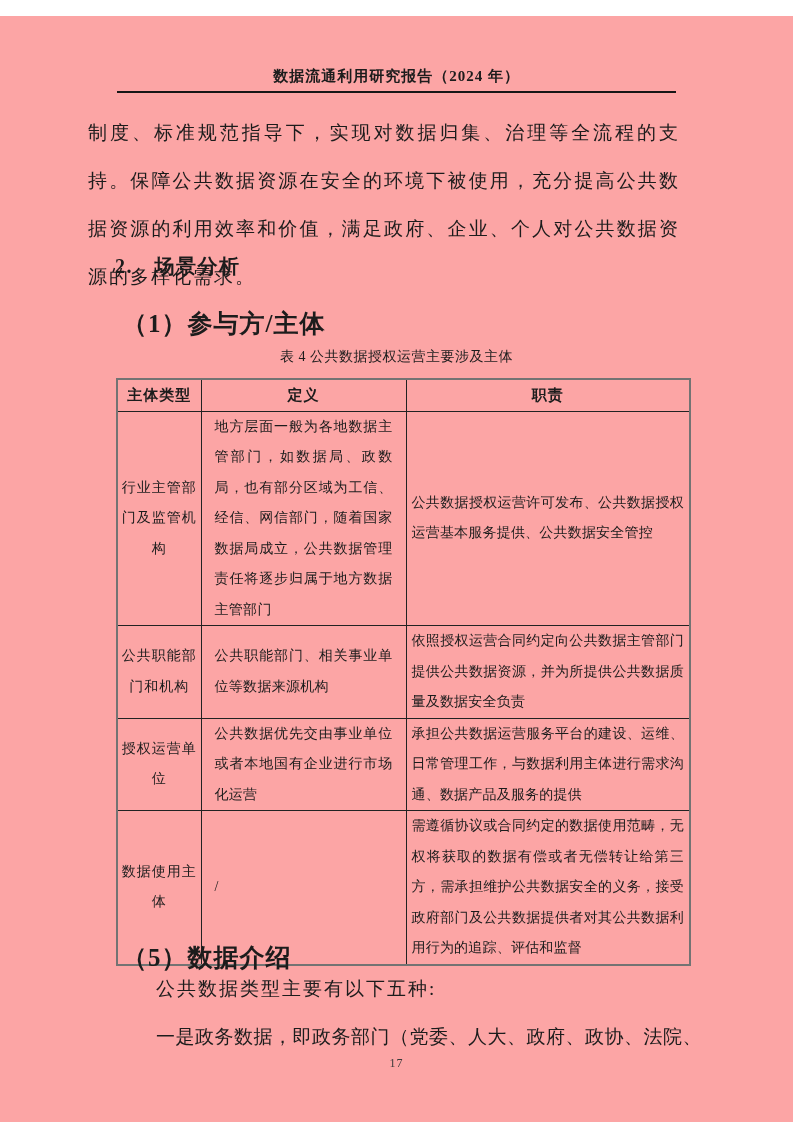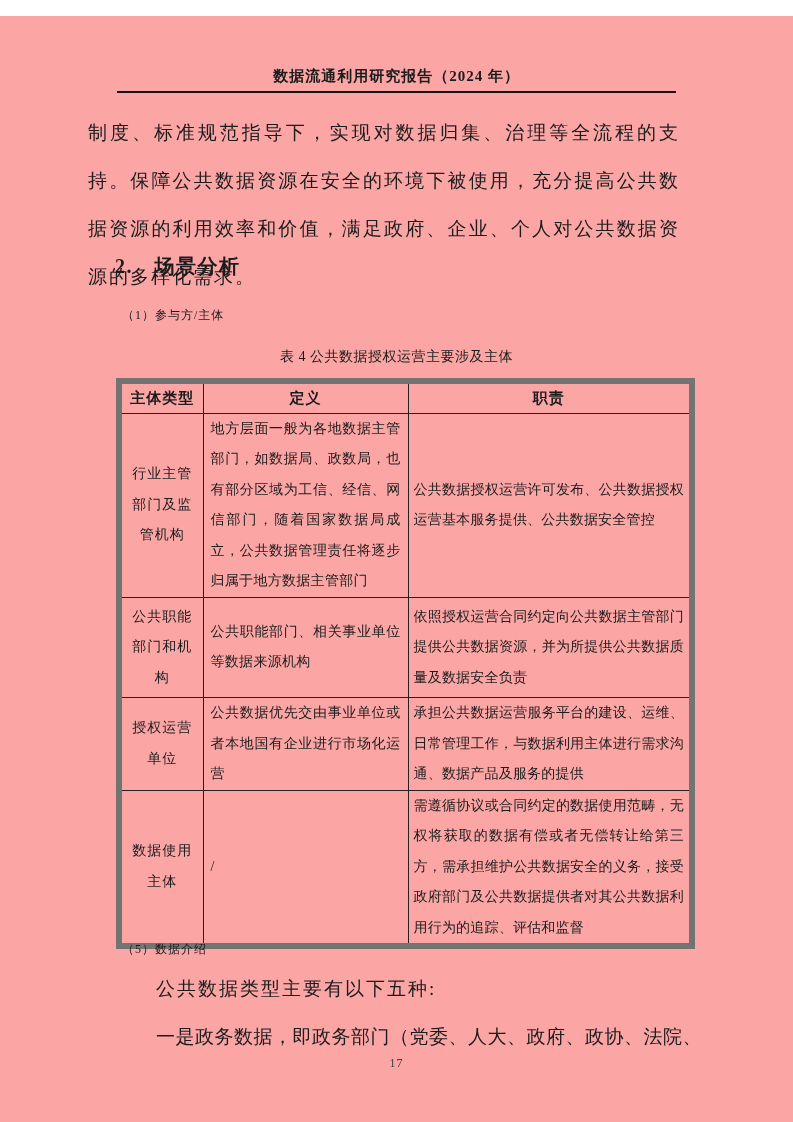--- a/index.html
+++ b/index.html
@@ -40,40 +40,40 @@
   .section-heading {
     position: absolute;
     top: 237px; left: 115px;
     font-size: 20px;
     font-weight: bold;
     letter-spacing: 1.5px;
   }
   .subsection-heading {
     position: absolute;
     left: 122px;
-    font-size: 12px;
-    font-weight: normal;
+    font-size: 25px;
+    font-weight: bold;
     letter-spacing: 1px;
   }
   .subsection-1 { top: 291px; }
   .subsection-2 { top: 925px; }
   .table-caption {
     position: absolute;
     top: 332px; left: 117px; width: 559px;
     text-align: center;
     font-size: 14px;
     letter-spacing: 0.5px;
   }
   table.subjects-table {
     position: absolute;
     top: 362px; left: 116px;
     width: 573px;
     border-collapse: collapse;
     table-layout: fixed;
-    border: 6px solid #737373;
+    border: 2px solid #737373;
     font-size: 14px;
     line-height: 30.5px;
   }
   .subjects-table th, .subjects-table td {
     border: 1px solid #222222;
     vertical-align: middle;
     font-weight: normal;
   }
   .subjects-table th {
     height: 32px;
@@ -83,21 +83,21 @@
     letter-spacing: 1px;
     line-height: 20px;
   }
   .subjects-table td.c0 {
     text-align: center;
     padding: 4px 3px;
     letter-spacing: 1px;
   }
   .subjects-table td.c1 {
     text-align: justify;
-    padding: 0 7px;
+    padding: 0 13px;
     letter-spacing: 0.3px;
   }
   .subjects-table td.c2 {
     text-align: justify;
     padding: 0 5px;
     letter-spacing: 0.2px;
   }
   .body-line {
     position: absolute;
     left: 156px;

